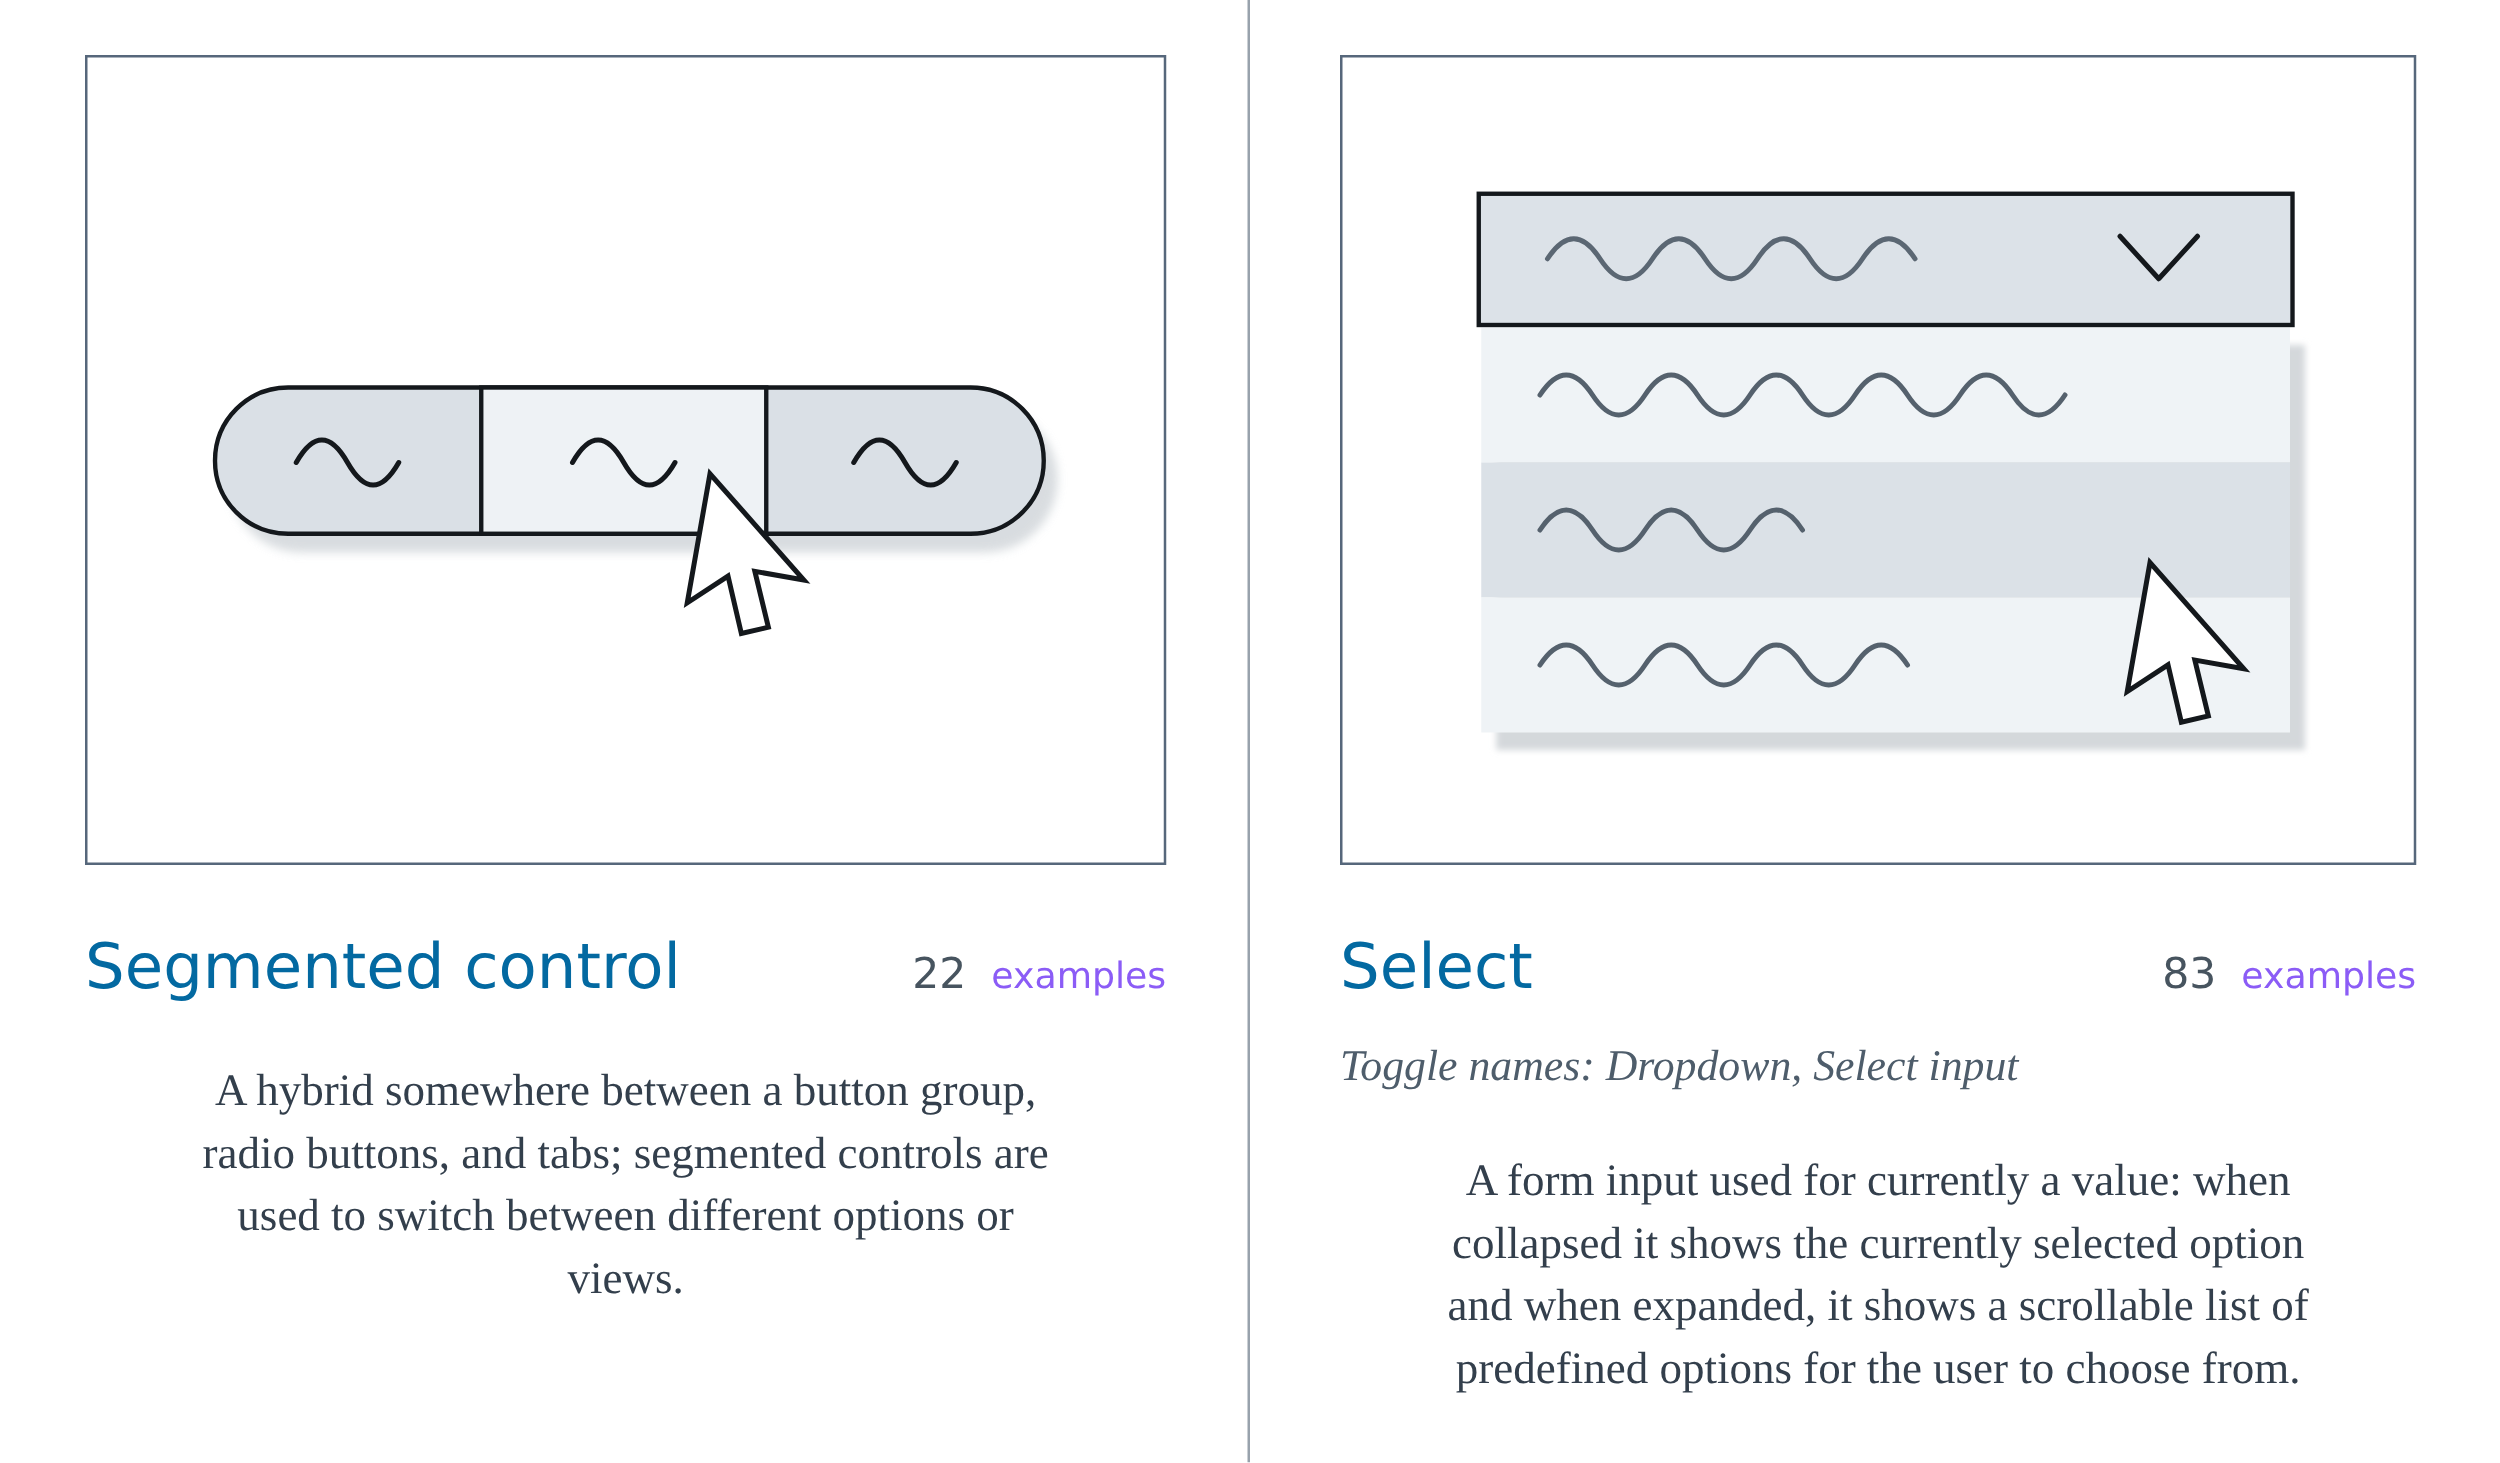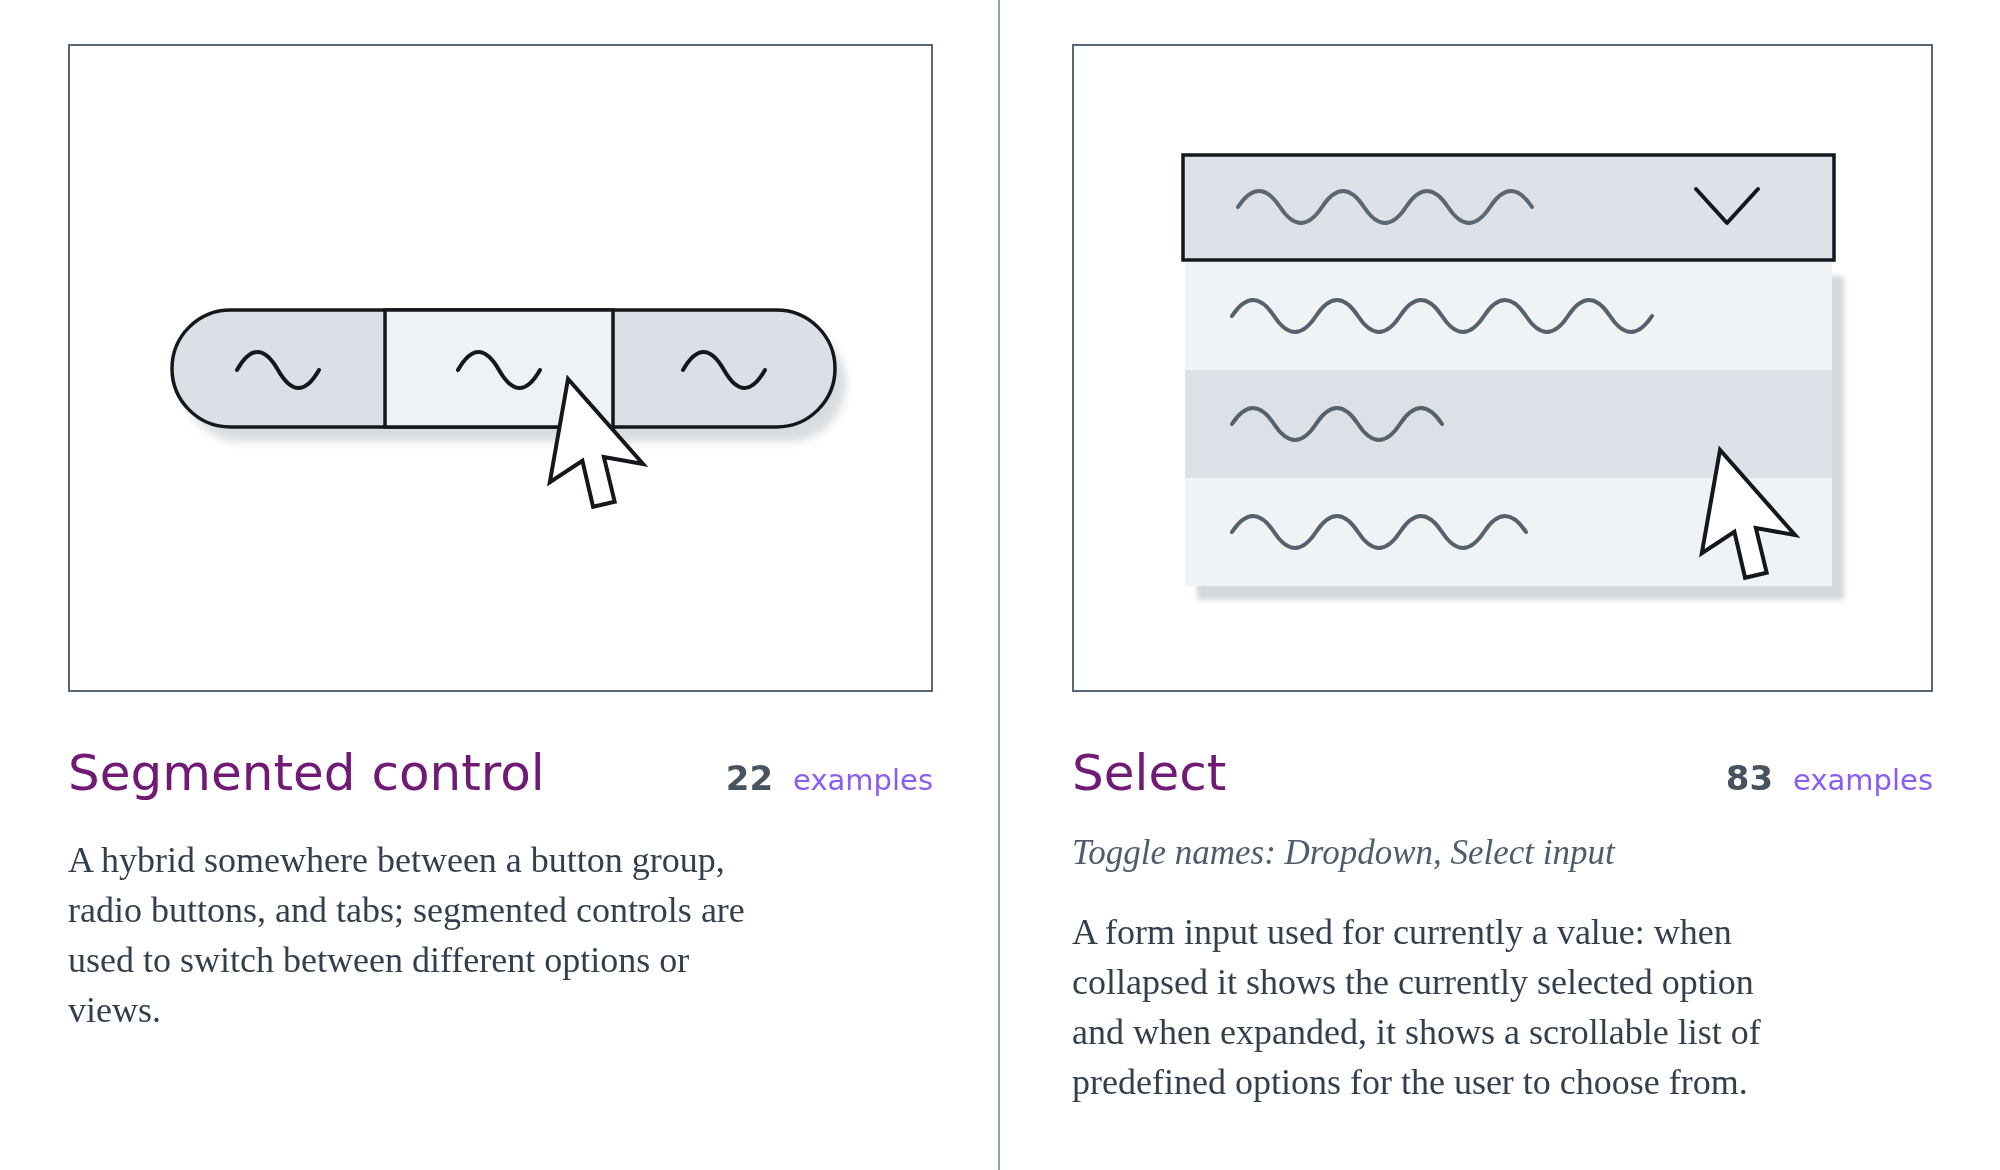--- a/index.html
+++ b/index.html
@@ -19,40 +19,41 @@
     height:648px;border:2px solid #56677b;box-sizing:border-box;
     background:#ffffff;position:relative;
   }
   .illus svg{display:block;width:100%;height:100%;}
   .heading-row{
     display:flex;align-items:baseline;margin-top:54px;
   }
   .card-title{
     flex:1;
     font-family:"DejaVu Sans",sans-serif;
-    font-size:50px;font-weight:500;color:#701a75;
+    font-size:50px;font-weight:500;color:#0369a1;
     letter-spacing:0px;line-height:1.1;
   }
   .count{white-space:nowrap;}
   .count-number{
-    font-size:34px;font-weight:700;color:#47545f;
+    font-size:34px;font-weight:400;color:#47545f;
   }
   .count-label{
     font-size:29px;font-weight:400;color:#8b5cf6;margin-left:20px;
   }
   .other-names{
     margin-top:32px;
     font-family:"Liberation Serif","DejaVu Serif",serif;
     font-style:italic;font-size:35px;color:#4e5d6b;
   }
   .description{
-    margin-top:34px;
+    margin-top:46px;
     font-family:"Liberation Serif","DejaVu Serif",serif;
     font-size:36px;color:#333f4c;line-height:50px;
     white-space:pre-line;
+    text-align:center;
   }
 </style>
 </head>
 <body>
 
 <div class="divider"></div>
 
 <div class="card card-0">
   <div class="illus">
     <svg viewBox="0 0 861 644">

